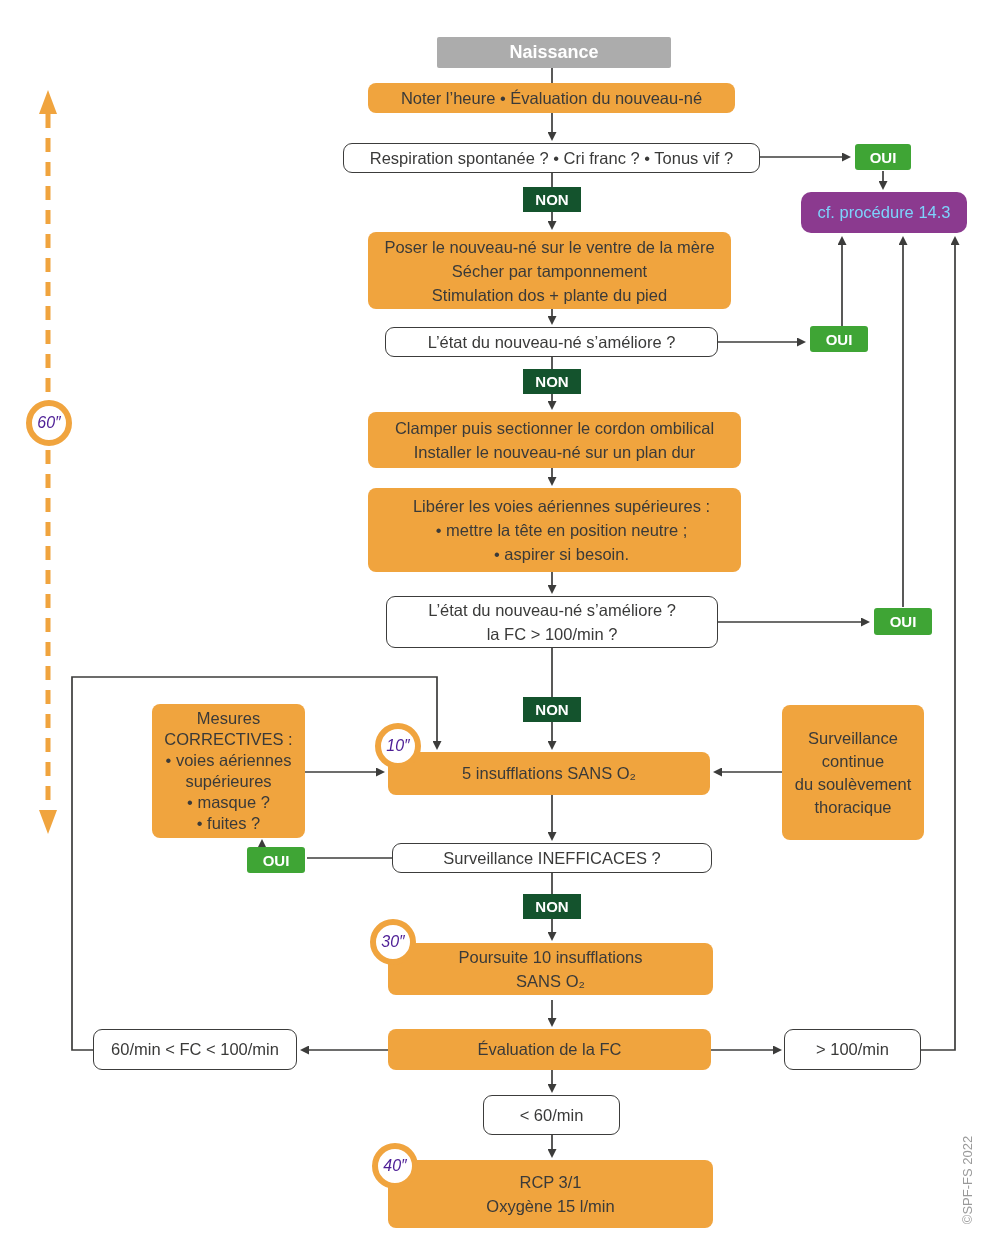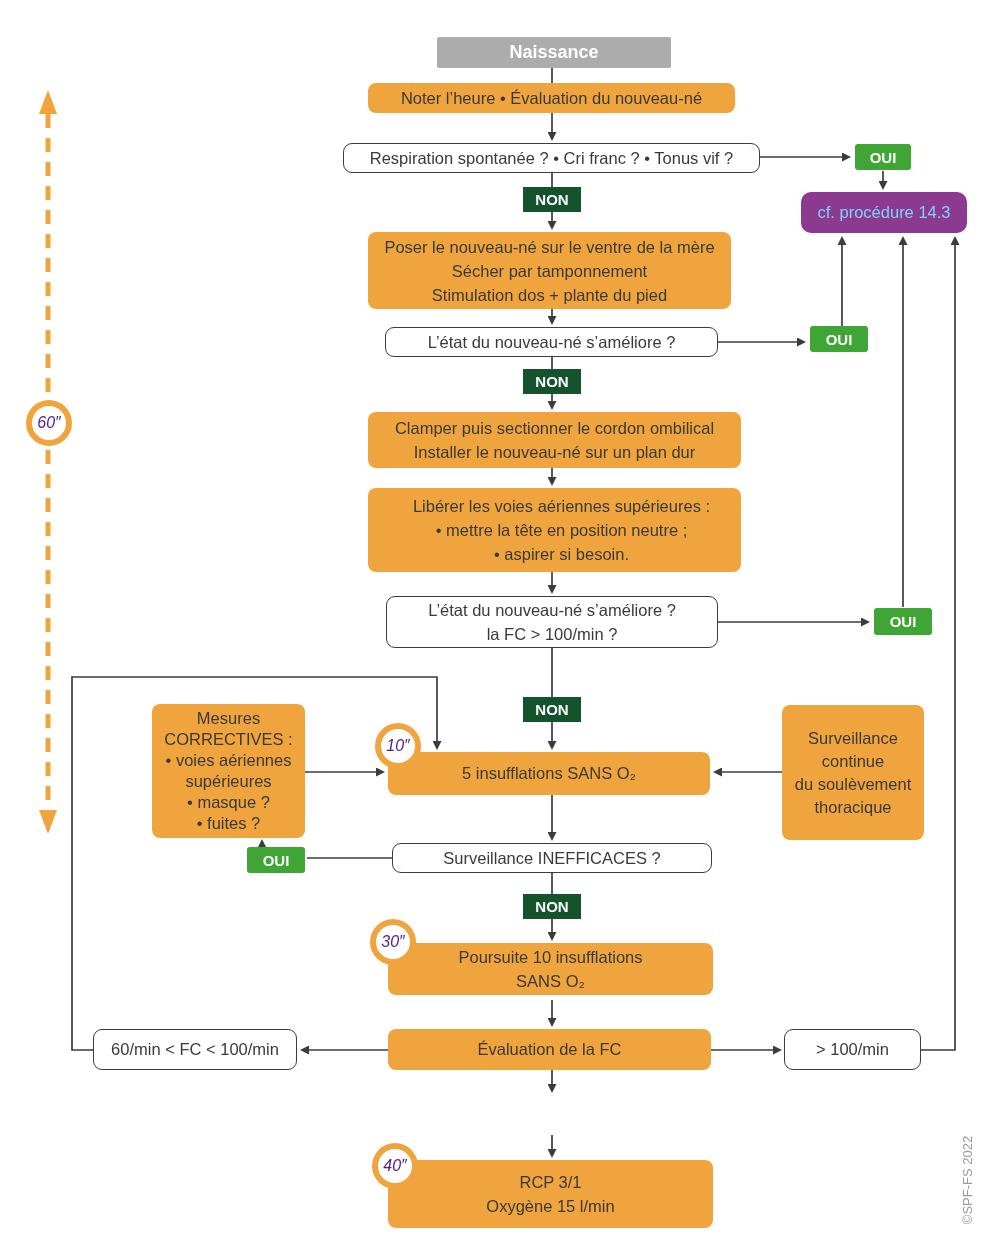--- a/index.html
+++ b/index.html
@@ -189,20 +189,23 @@
   </div>
 
   <div class="box white" style="left:93px;top:1029px;width:204px;height:41px;justify-content:center;">
     <div>60/min &lt; FC &lt; 100/min</div>
   </div>
 
   <div class="box white" style="left:784px;top:1029px;width:137px;height:41px;">
     <div>&gt; 100/min</div>
   </div>
 
+  <div class="box white" style="left:483px;top:1095px;width:137px;height:40px;">
+    <div>&lt; 60/min</div>
+  </div>
 
   <div class="timer" style="left:372px;top:1143px;">
     <span>40″</span>
   </div>
 
   <div class="box orange lh24" style="left:388px;top:1160px;width:325px;height:68px;">
     <div class="line">RCP 3/1</div>
     <div class="line">Oxygène 15 l/min</div>
   </div>
 

